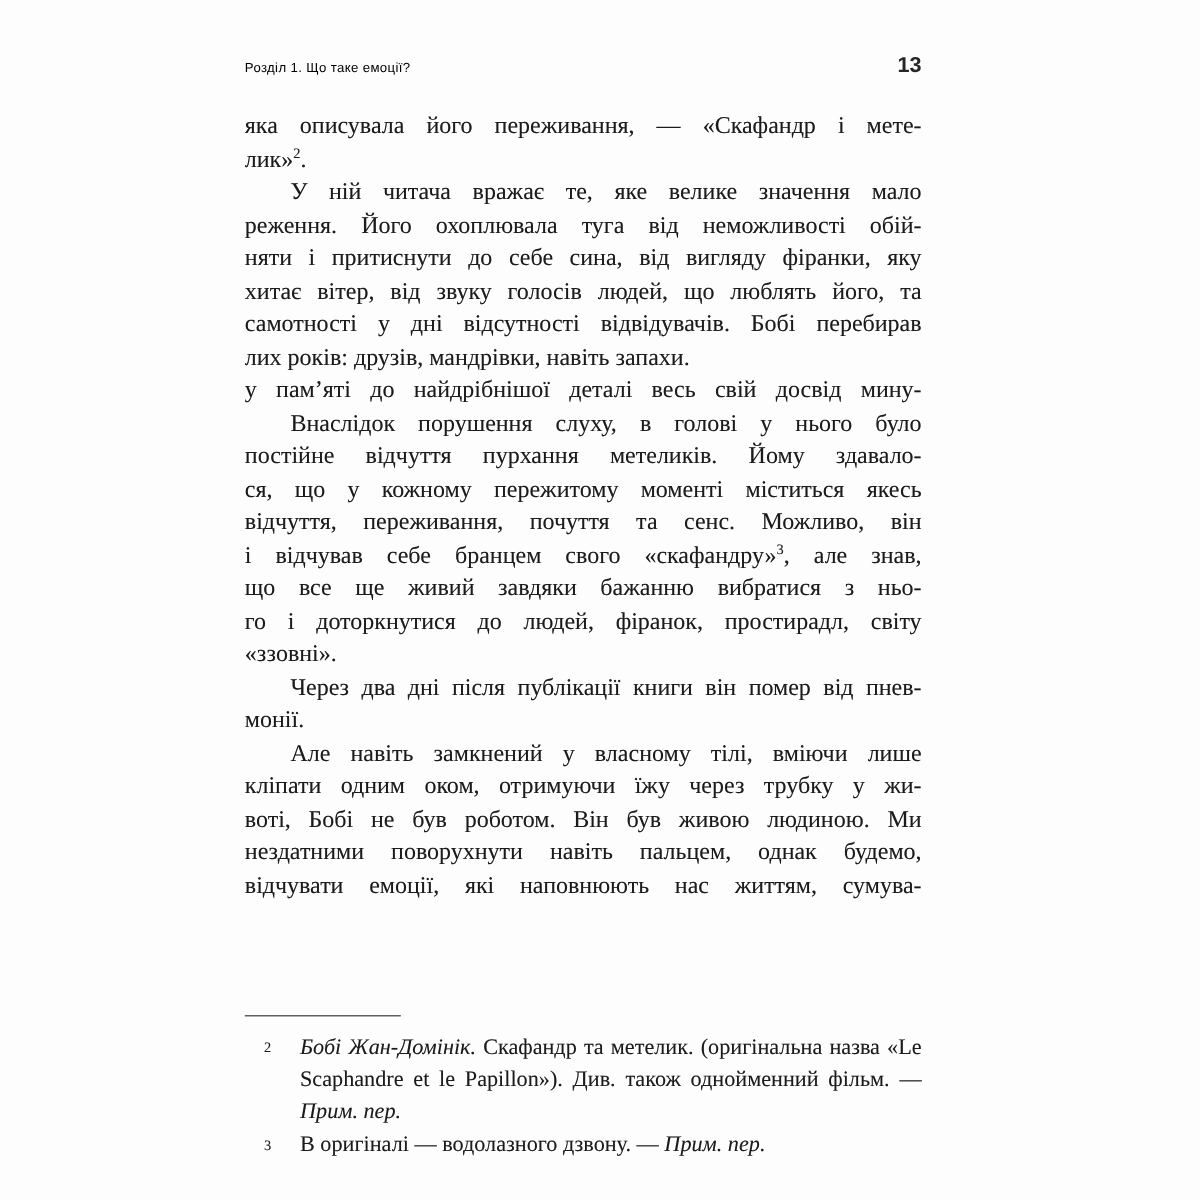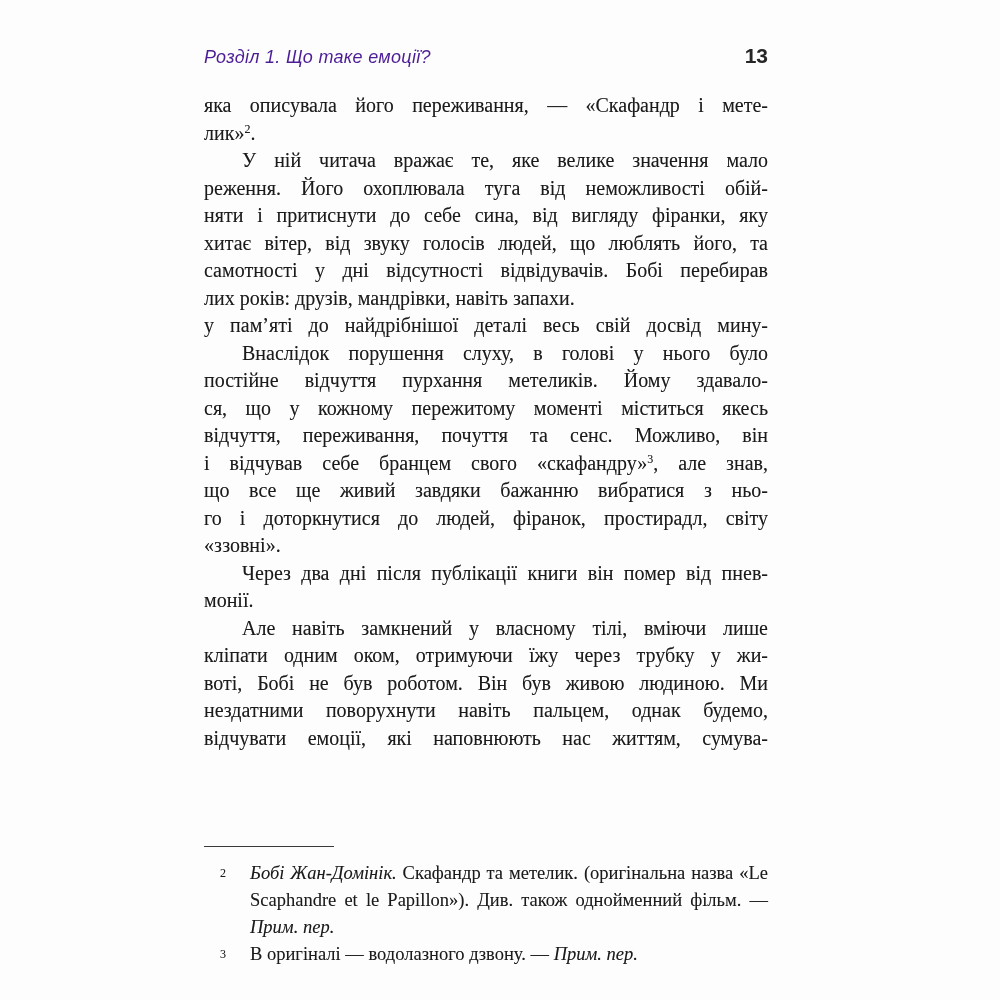--- a/index.html
+++ b/index.html
@@ -11,24 +11,24 @@
     color: #1b1b1b;
     overflow: hidden;
   }
   .page-header {
     position: absolute;
     left: 204px; top: 44px; width: 564px;
     display: flex; justify-content: space-between; align-items: baseline;
     font-family: "Liberation Sans", sans-serif;
   }
   .chapter-title {
-    font-size: 18px; color: #4c1d95; letter-spacing: 0.3px; font-style: italic;
+    font-size: 11px; color: #000000; letter-spacing: 0.3px;
   }
   .page-number {
-    font-size: 21px; font-weight: bold; color: #262626;
+    font-size: 18px; font-weight: bold; color: #262626;
   }
   .body-text {
     position: absolute;
     left: 204px; top: 92px; width: 564px;
     font-size: 20px; line-height: 27.5px;
     text-shadow: 0 0 0.5px rgba(27,27,27,0.35);
   }
   .line {
     text-align: justify;
     text-align-last: justify;

